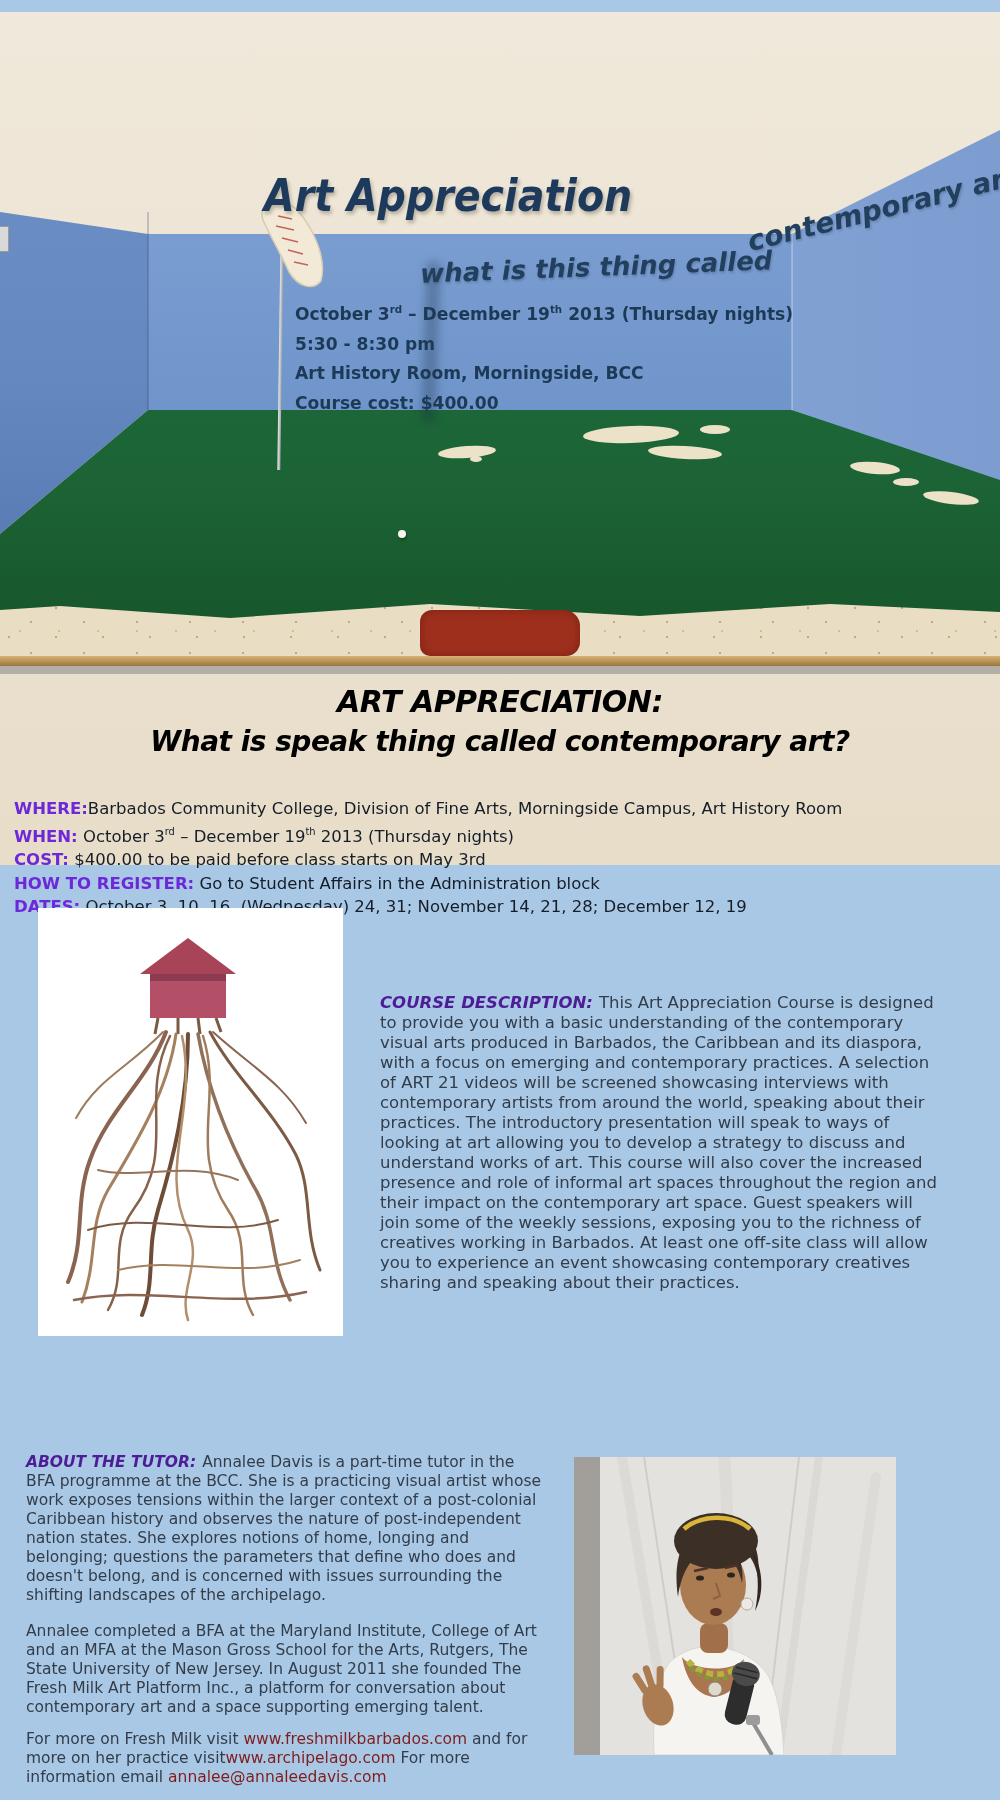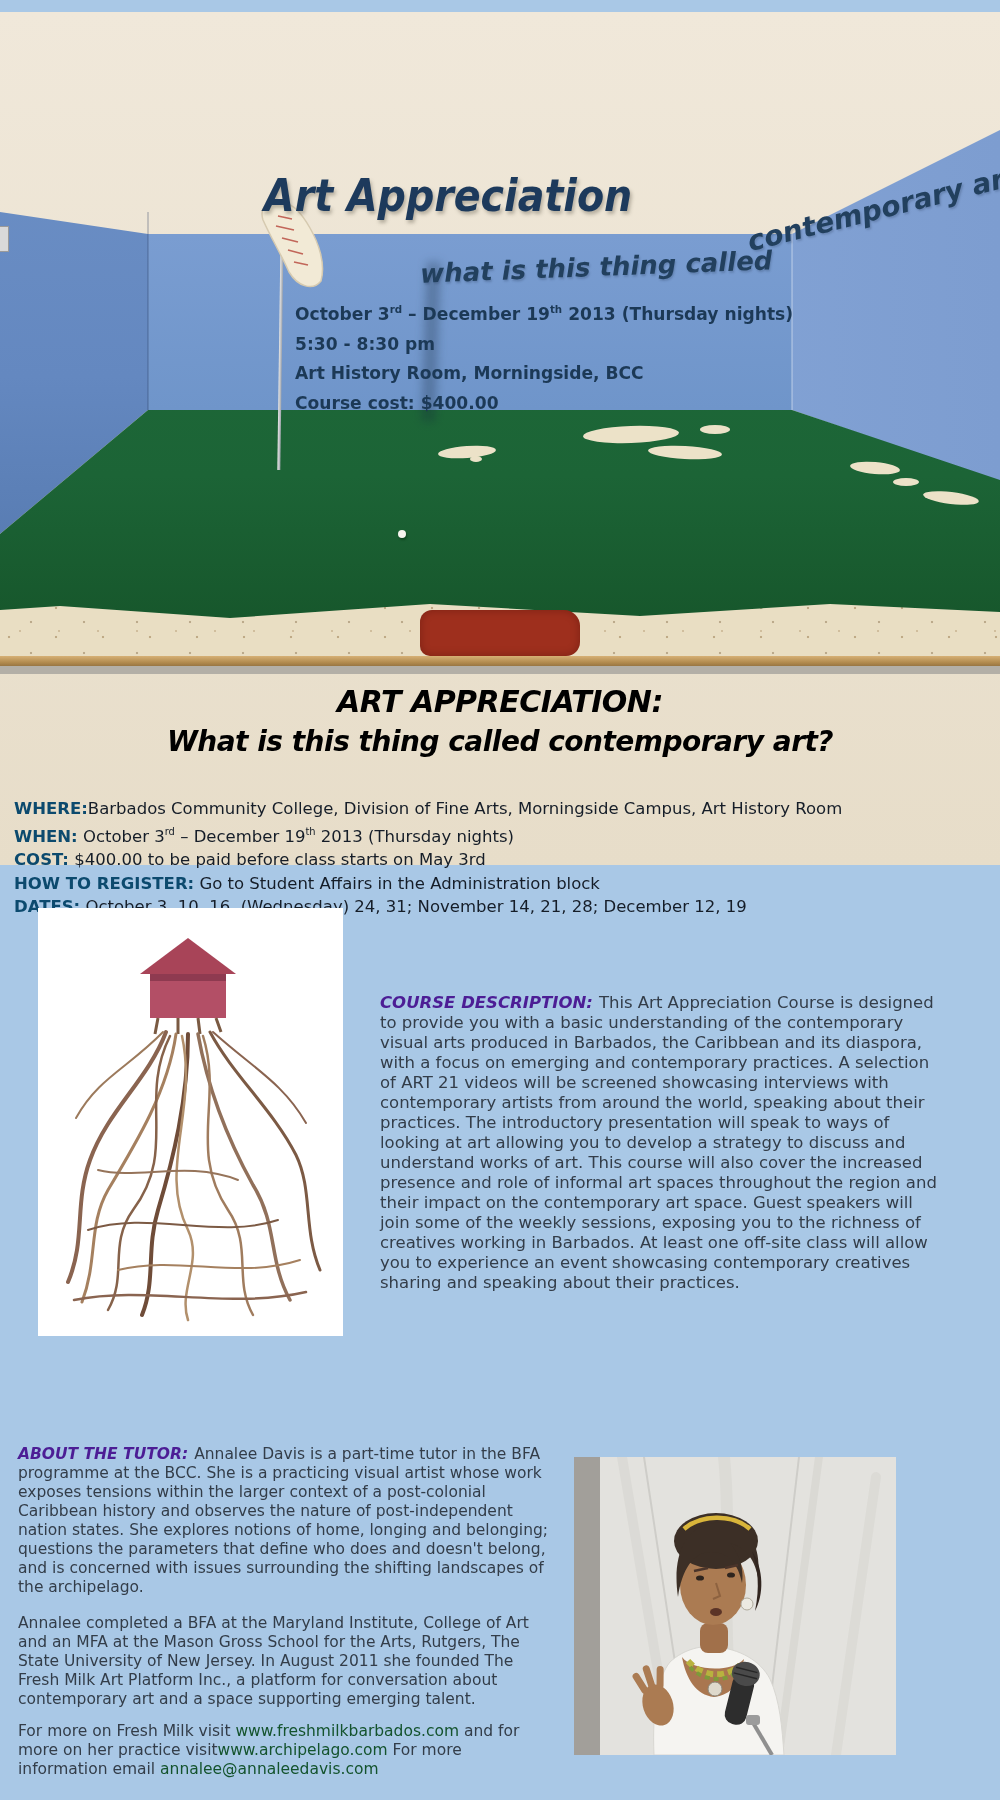--- a/index.html
+++ b/index.html
@@ -61,31 +61,31 @@
   .hero-sub-right{left:744px;top:214px;font-size:28px;transform:rotate(-14deg);transform-origin:left top;}
   .hero-dates{position:absolute;left:295px;top:283px;font-size:18px;font-weight:bold;color:#1c3956;
     line-height:29.5px;transform:scaleX(.95);transform-origin:left top;white-space:nowrap;}
   .sup{font-size:60%;vertical-align:super;}
   
   .h-line{position:absolute;left:0;width:1000px;text-align:center;font-weight:bold;font-style:italic;color:#000000;}
   .h-line1{top:684px;font-size:30px;letter-spacing:-.5px;}
   .h-line2{top:725px;font-size:28px;letter-spacing:-.5px;}
   
   .details{position:absolute;left:14px;top:797px;width:975px;font-size:16.5px;line-height:23.4px;color:#151d28;}
-  .dlabel{font-weight:bold;color:#0c4a6e;margin-top:46px;}
+  .dlabel{font-weight:bold;color:#6d28d9;margin-top:46px;}
   
   .artwork{position:absolute;left:38px;top:908px;width:305px;height:428px;background:#fff;}
   .course-text{position:absolute;left:380px;top:993px;width:562px;font-size:16.5px;line-height:20px;color:#333d49;}
   .plabel{font-weight:bold;font-style:italic;color:#4c1d95;margin-right:6px;}
   
   .tutor-text{position:absolute;left:14px;top:1441px;width:542px;font-size:15.5px;line-height:19px;color:#333d49;}
-  .tutor-text p{margin:4px;}
+  .tutor-text p{margin:12px;}
   .tutor-p2{margin-top:17px !important;}
   .tutor-p3{margin-top:13px !important;}
-  .lnk{color:#14532d;text-decoration:none;cursor:pointer;}
+  .lnk{color:#7f1d1d;text-decoration:none;cursor:pointer;}
   .tutor-photo{position:absolute;left:574px;top:1457px;width:322px;height:298px;}
 </style>
 </head>
 <body>
 
 <div class="flyer">
 
   <div class="hero">
     <div class="wall wall-left"></div>
     <div class="wall-back"></div>
@@ -124,21 +124,21 @@
 
     <div class="hero-dates">
       <div><span>October 3</span><span class="sup">rd</span><span> – December 19</span><span class="sup">th</span><span> 2013 (Thursday nights)</span></div>
       <div>5:30 - 8:30 pm</div>
       <div>Art History Room, Morningside, BCC</div>
       <div>Course cost: $400.00</div>
     </div>
   </div>
 
   <div class="h-line h-line1">ART APPRECIATION:</div>
-  <div class="h-line h-line2">What is this thing called contemporary art?</div>
+  <div class="h-line h-line2">What is speak thing called contemporary art?</div>
 
   <div class="details">
     <div><span class="dlabel">WHERE:</span><span>Barbados Community College, Division of Fine Arts, Morningside Campus, Art History Room</span></div>
     <div><span class="dlabel">WHEN:</span><span> October 3</span><span class="sup">rd</span><span> – December 19</span><span class="sup">th</span><span> 2013 (Thursday nights)</span></div>
     <div><span class="dlabel">COST:</span><span> $400.00 to be paid before class starts on May 3rd</span></div>
     <div><span class="dlabel">HOW TO REGISTER:</span><span> Go to Student Affairs in the Administration block</span></div>
     <div><span class="dlabel">DATES:</span><span> October 3, 10, 16, (Wednesday) 24, 31; November 14, 21, 28; December 12, 19</span></div>
   </div>
 
   <div class="artwork">

